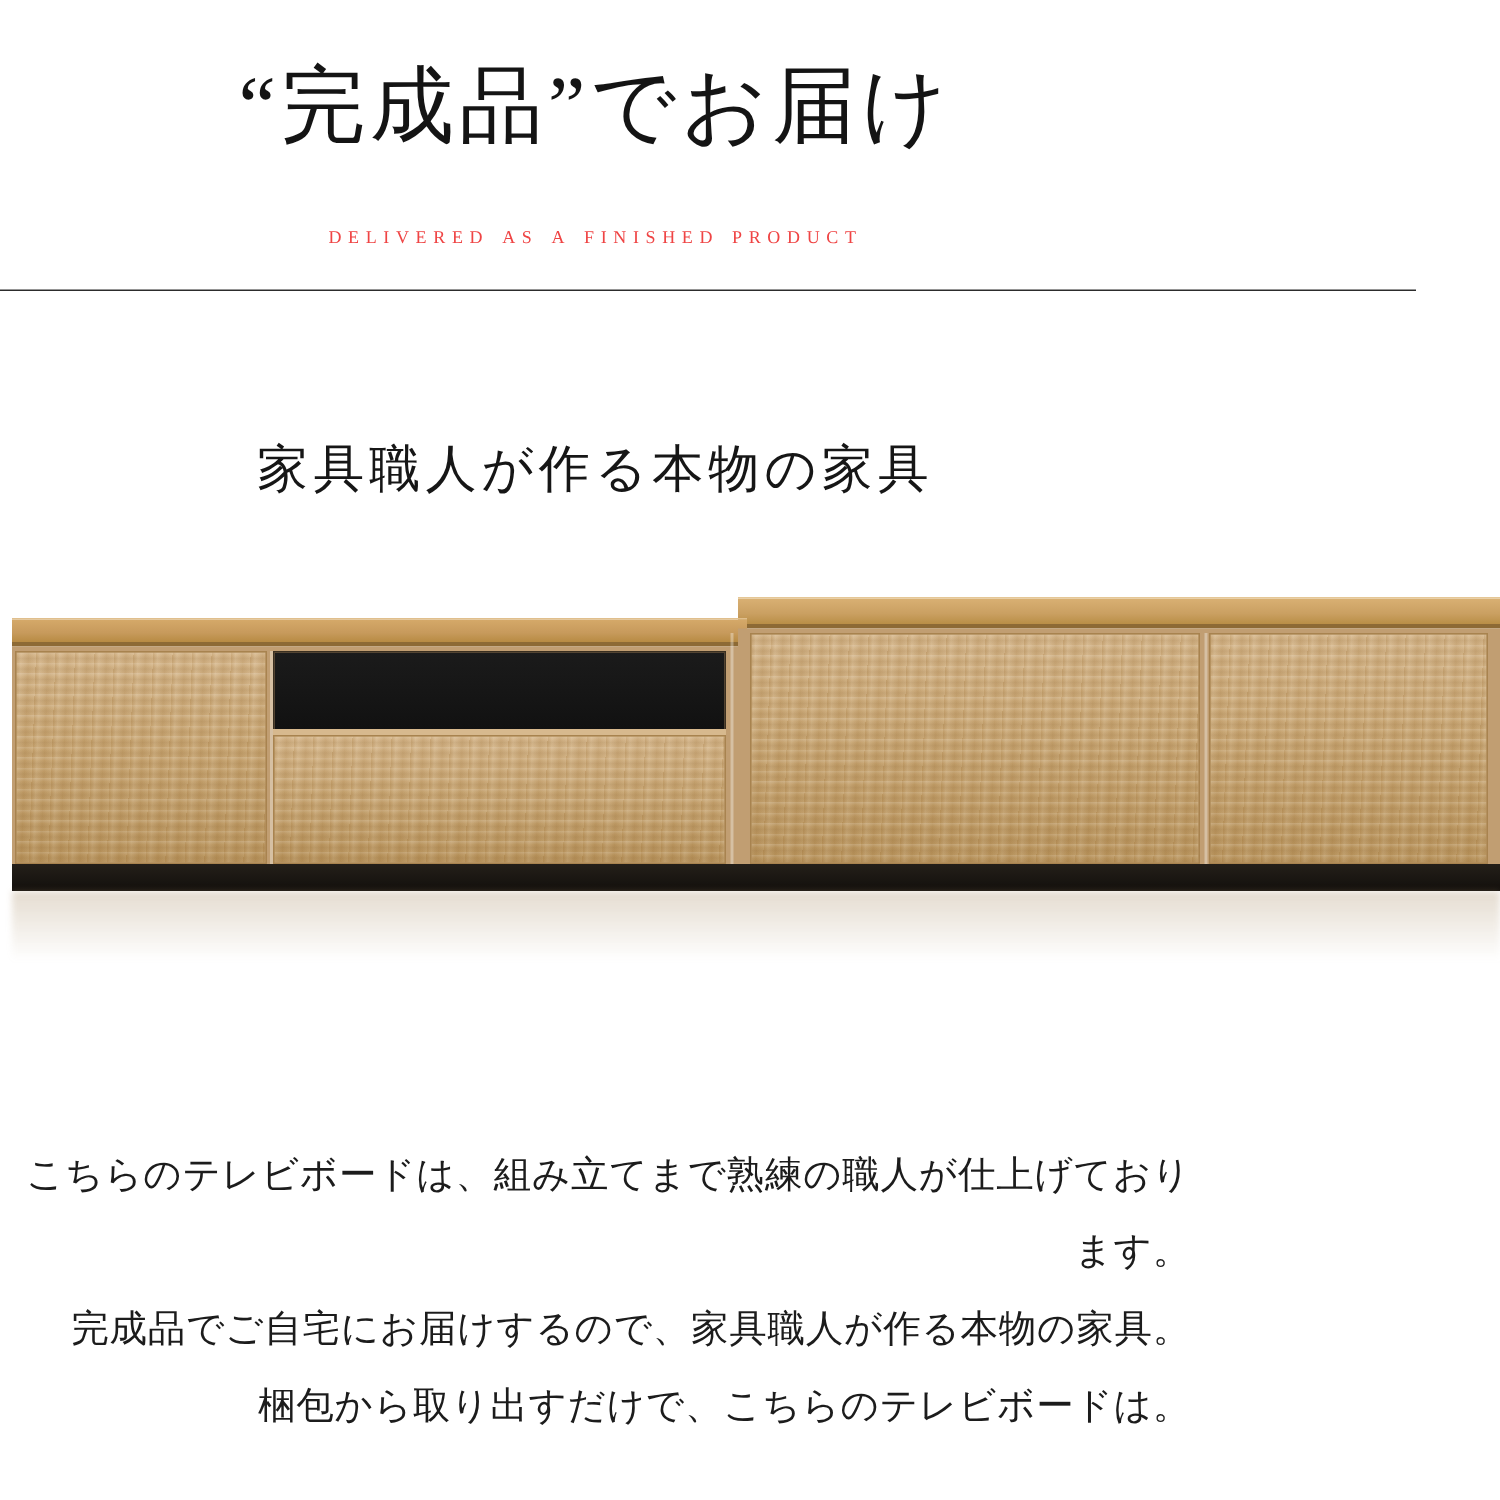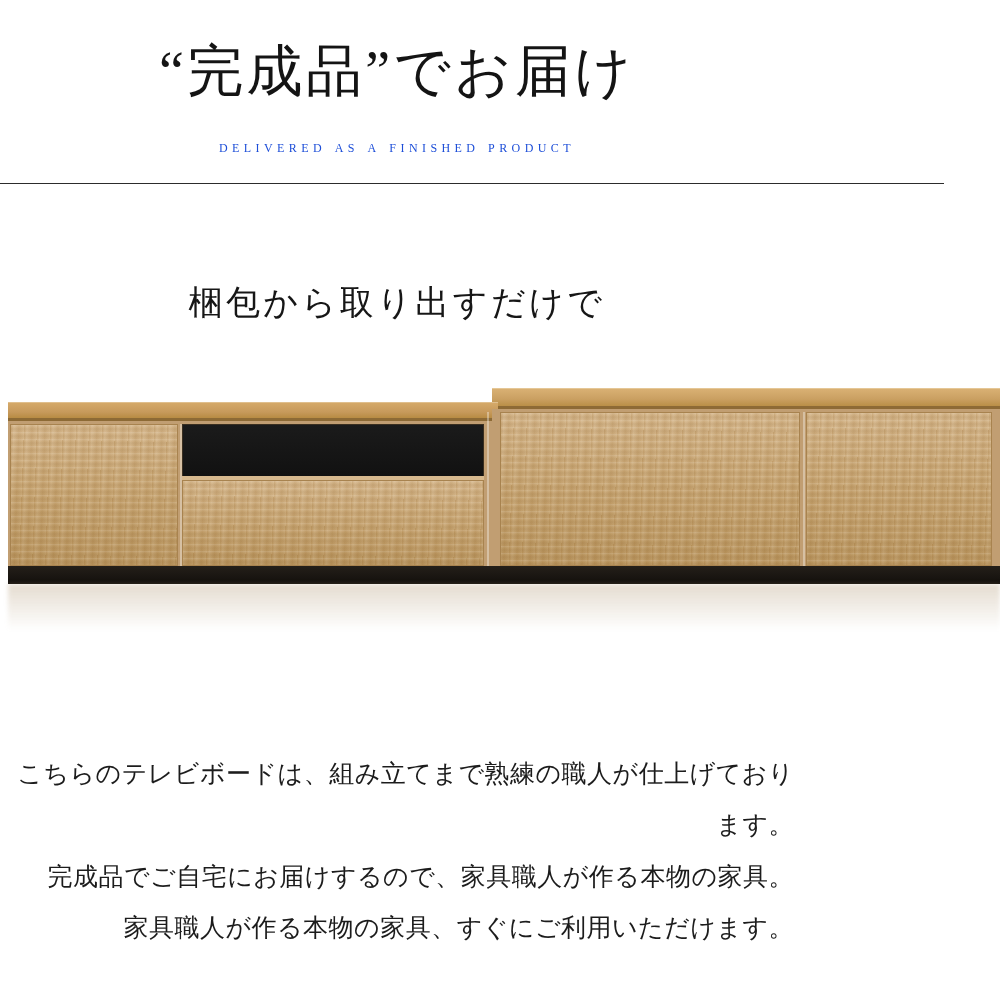--- a/index.html
+++ b/index.html
@@ -29,25 +29,25 @@
   .headline {
     font-family: "Liberation Serif", serif;
     font-size: 56px;
     line-height: 1.2;
     letter-spacing: 0.06em;
     font-weight: 400;
     color: #141414;
     margin: 0;
   }
   .sub-en {
-    margin-top: 32px;
+    margin-top: 42px;
     font-family: "Liberation Serif", serif;
     font-size: 17px;
     letter-spacing: 0.26em;
-    color: #1d4ed8;
+    color: #ef4444;
     font-variant: small-caps;
     text-transform: lowercase;
   }
   .sub-en::first-letter {
     font-size: 17px;
   }
   .rule {
     margin: 26px auto 0 auto;
     width: 944px;
     height: 1px;
@@ -223,21 +223,21 @@
 <body>
 
 <div class="page">
 
   <div class="header">
     <h1 class="headline">“完成品”でお届け</h1>
     <div class="sub-en">Delivered as a finished product</div>
     <div class="rule"></div>
   </div>
 
-  <div class="section-title">梱包から取り出すだけで</div>
+  <div class="section-title">家具職人が作る本物の家具</div>
 
   <div class="photo">
     <div class="board">
 
       <div class="top-right"></div>
       <div class="top-right-edge"></div>
       <div class="top-left"></div>
       <div class="top-left-edge"></div>
 
       <div class="carcass-right"></div>
@@ -256,16 +256,16 @@
 
       <div class="plinth-right"></div>
       <div class="plinth-left"></div>
       <div class="reflection"></div>
     </div>
   </div>
 
   <div class="copy">
     <p>こちらのテレビボードは、組み立てまで熟練の職人が仕上げております。</p>
     <p>完成品でご自宅にお届けするので、家具職人が作る本物の家具。</p>
-    <p>家具職人が作る本物の家具、すぐにご利用いただけます。</p>
+    <p>梱包から取り出すだけで、こちらのテレビボードは。</p>
   </div>
 
 </div>
 
 </body></html>

